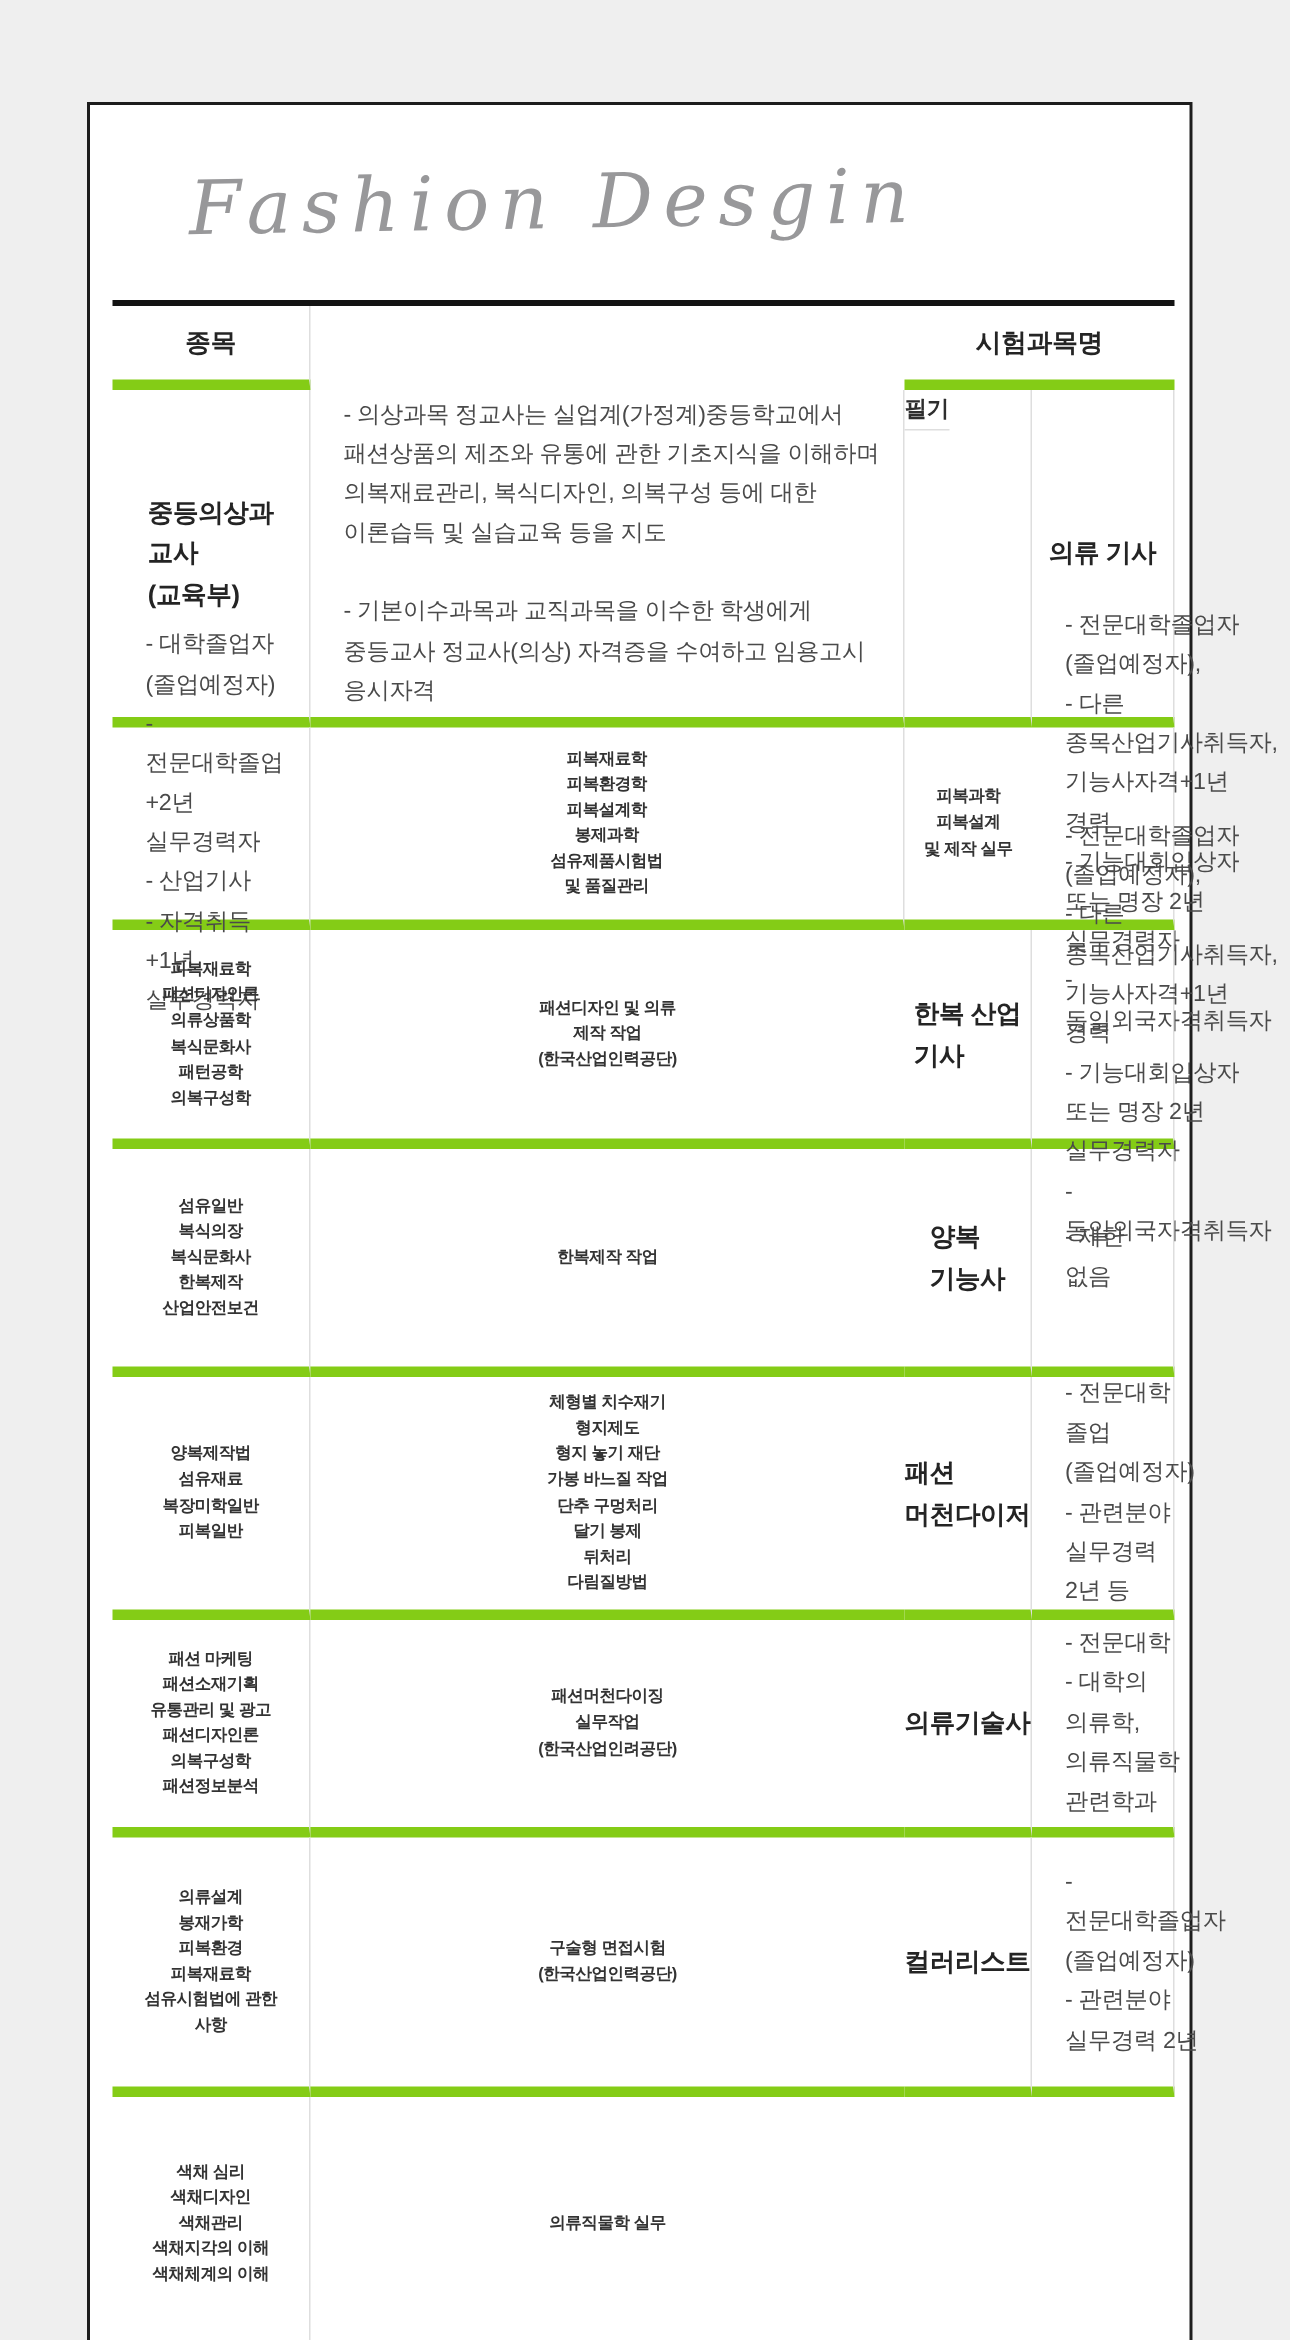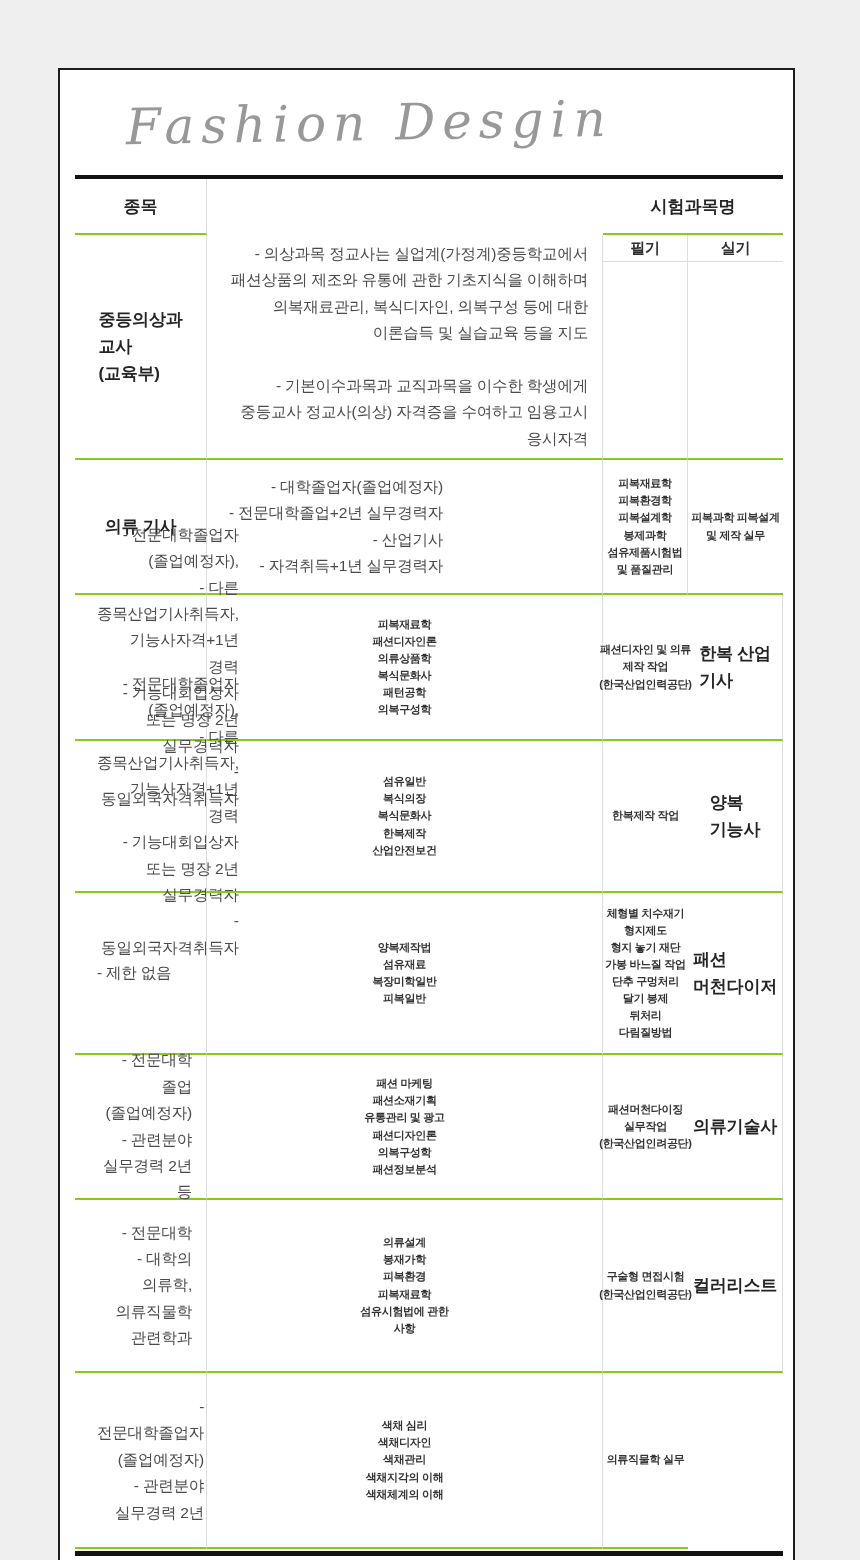--- a/index.html
+++ b/index.html
@@ -11,21 +11,21 @@
     color: #222;
   }
   .card {
     position: absolute;
     left: 58px; top: 68px;
     width: 737px; height: 1520px;
     background: #ffffff;
     border: 2px solid #1d1d1d;
   }
   .title-area {
-    height: 105px;
+    height: 130px;
     display: flex;
     align-items: center;
     padding-left: 66px;
   }
   .script-title {
     font-family: "DejaVu Serif", serif;
     font-style: italic;
     font-size: 50px;
     letter-spacing: 0.14em;
     color: #98989a;
@@ -37,21 +37,21 @@
     border-top: 4px solid #131313;
     border-bottom: 5px solid #131313;
     padding-bottom: 2px;
   }
   .grid {
     display: grid;
     grid-template-columns: 132px 396px 85px 95px;
     grid-template-rows: 56px 225px 135px 146px 152px 162px 145px 173px 176px;
   }
   .cell {
-    border-bottom: 2px solid #84cc16;
+    border-bottom: 7px solid #84cc16;
     display: flex;
     align-items: center;
     justify-content: center;
     min-width: 0;
   }
   .v1 { border-right: 1px solid #dedede; } 
   .v2 { border-right: 1px solid #dedede; } 
   .v3 { border-right: 1px solid #dedede; } 
   .head {
     font-weight: bold;
@@ -63,21 +63,21 @@
   .cat {
     font-weight: bold;
     font-size: 17px;
     color: #242424;
     line-height: 1.6;
     white-space: pre-line;
     letter-spacing: -0.2px;
   }
   .qual {
     justify-content: flex-start;
-    text-align: right;
+    text-align: left;
     font-size: 15.5px;
     color: #4a4a4a;
     line-height: 1.7;
     padding: 10px 14px 10px 22px;
     white-space: pre-line;
     letter-spacing: -0.2px;
     word-break: keep-all;
   }
   .exam {
     font-size: 11px;
@@ -85,21 +85,21 @@
     color: #333333;
     line-height: 1.55;
     text-align: center;
     white-space: pre-line;
     letter-spacing: -0.3px;
     word-break: keep-all;
     padding: 2px 1px;
   }
   
   .has-subhead {
-    flex-direction: column;
+    flex-direction: row;
     align-items: stretch;
     justify-content: flex-start;
     padding: 0;
   }
   .subhead {
     height: 27px;
     flex: none;
     display: flex;
     align-items: center;
     justify-content: center;
@@ -126,24 +126,20 @@
       <div class="cell head span2">시험과목명</div>
 
       <div class="cell cat v1">중등의상과
 교사
 (교육부)</div>
       <div class="cell qual v2">- 의상과목 정교사는 실업계(가정계)중등학교에서 패션상품의 제조와 유통에 관한 기초지식을 이해하며 의복재료관리, 복식디자인, 의복구성 등에 대한 이론습득 및 실습교육 등을 지도
 
 - 기본이수과목과 교직과목을 이수한 학생에게 중등교사 정교사(의상) 자격증을 수여하고 임용고시 응시자격</div>
       <div class="cell exam v3 has-subhead">
         <div class="subhead">필기</div>
-        <div class="subbody"></div>
-      </div>
-      <div class="cell exam has-subhead">
-        <div class="subhead">실기</div>
         <div class="subbody"></div>
       </div>
 
       <div class="cell cat v1">의류 기사</div>
       <div class="cell qual v2">- 대학졸업자(졸업예정자)
 - 전문대학졸업+2년 실무경력자
 - 산업기사
 - 자격취득+1년 실무경력자</div>
       <div class="cell exam v3">피복재료학
 피복환경학

